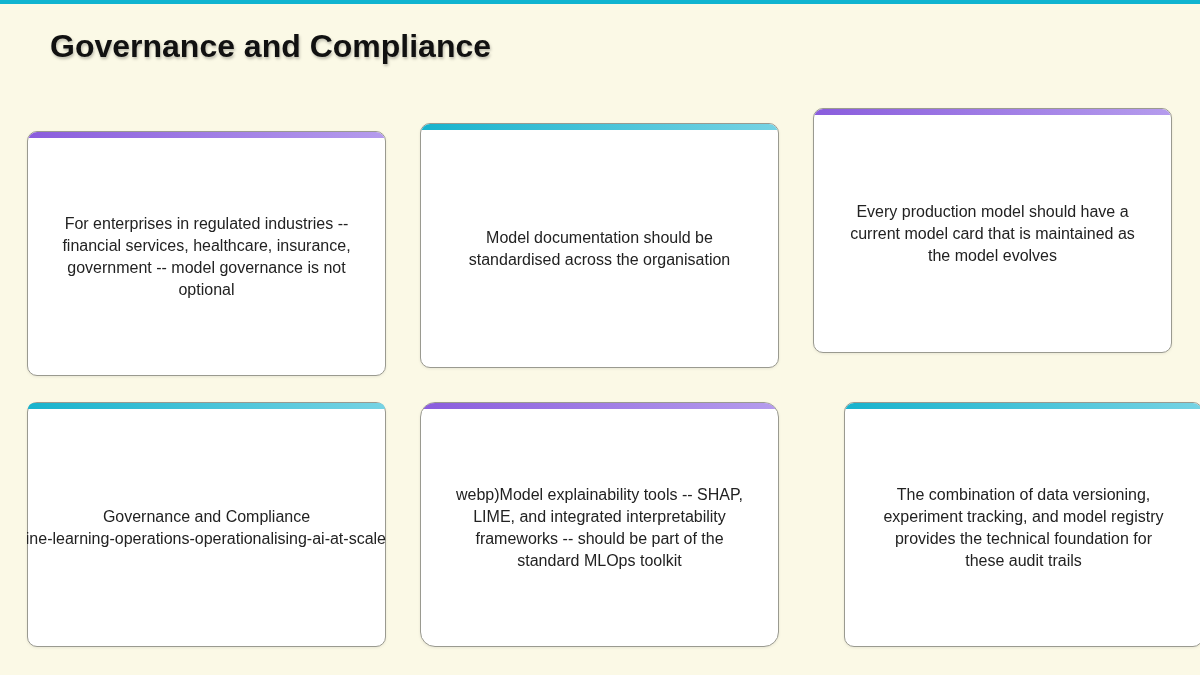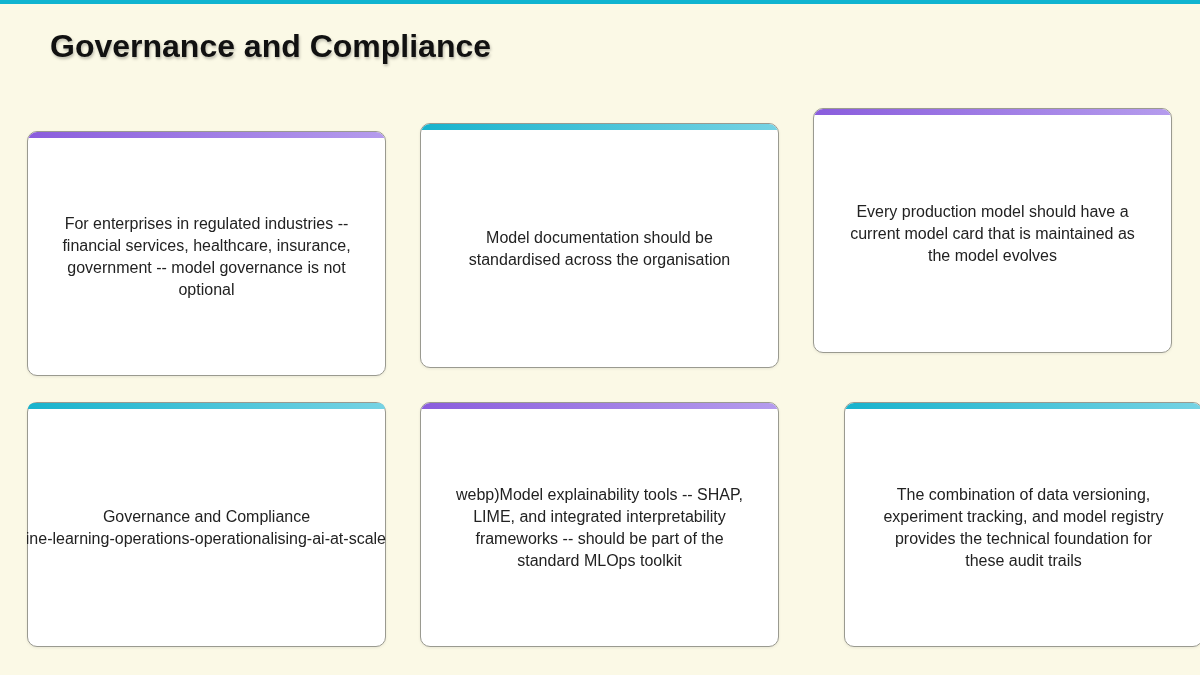--- a/index.html
+++ b/index.html
@@ -43,21 +43,21 @@
 </div>
 
 <div class="card nowrap" style="left:27px;top:402px;">
   <div class="accent teal" style="border-radius:10px 10px 0 0;"></div>
   <div class="body" style="flex-direction:column;">
     <div class="text">Governance and Compliance</div>
     <div class="text" style="width:359px;overflow:hidden;direction:rtl;text-align:center;"><span style="direction:ltr;unicode-bidi:embed;display:inline-block;margin-left:-40px;">machine-learning-operations-operationalising-ai-at-scale</span></div>
   </div>
 </div>
 
-<div class="card" style="left:420px;top:402px;">
+<div class="card" style="left:420px;top:402px;border-radius:15px;">
   <div class="accent purple"></div>
   <div class="body">
       <div class="text" style="padding:0 26px;">webp)Model explainability tools -- SHAP, LIME, and integrated interpretability frameworks -- should be part of the standard MLOps toolkit</div>
     </div>
 </div>
 
 <div class="card" style="left:844px;top:402px;">
   <div class="accent teal"></div>
   <div class="body">
       <div class="text" style="padding:0 32px;">The combination of data versioning, experiment tracking, and model registry provides the technical foundation for these audit trails</div>

